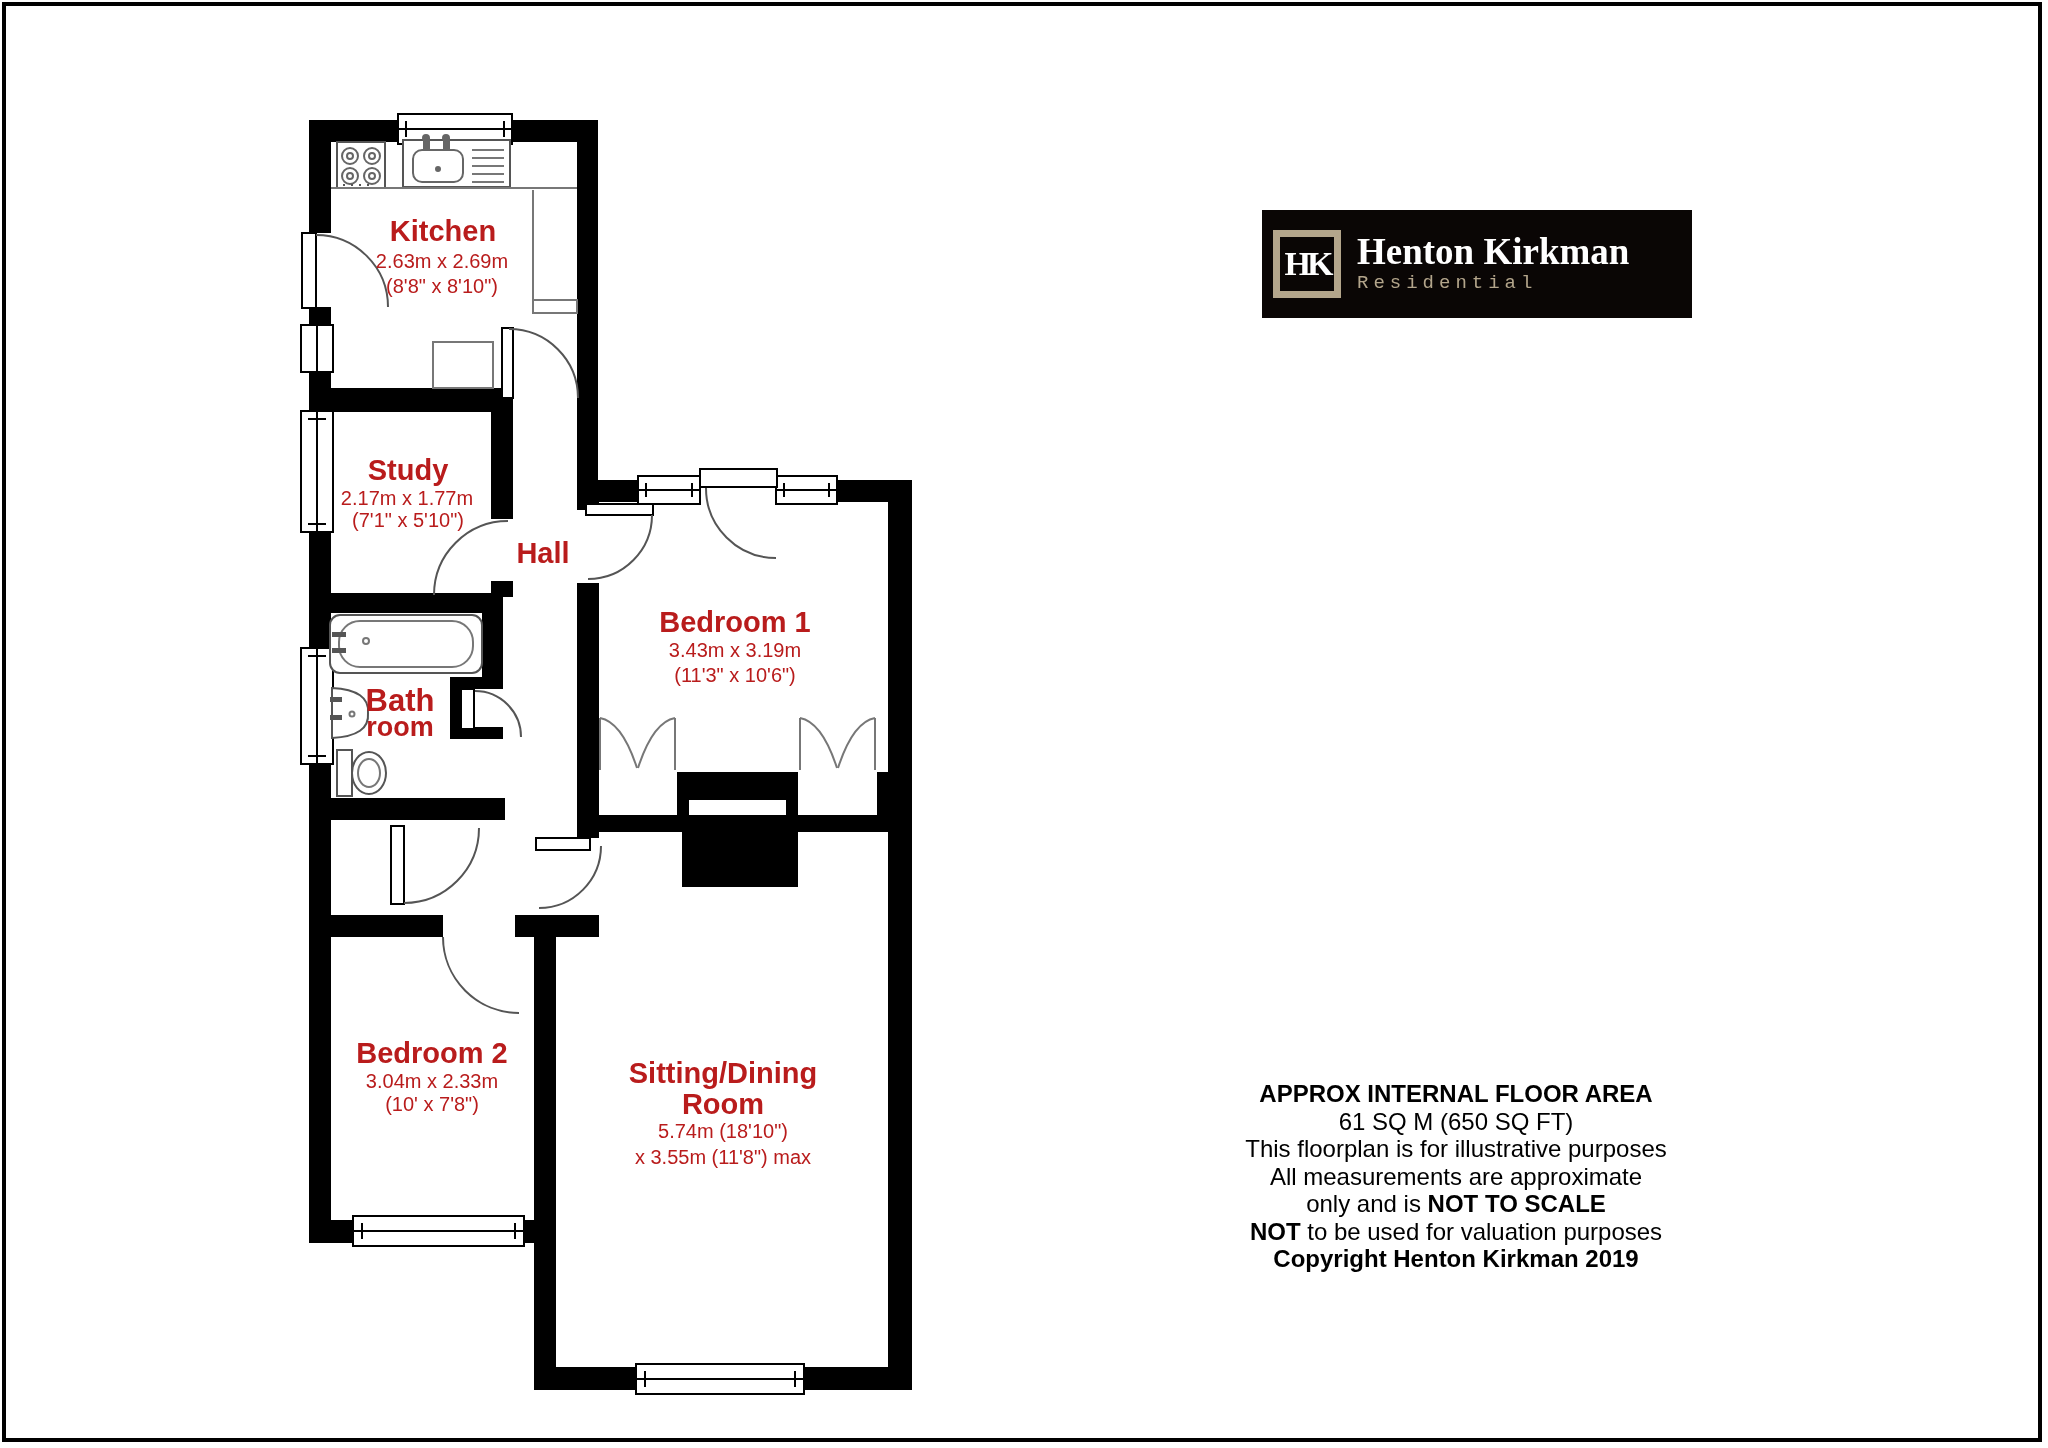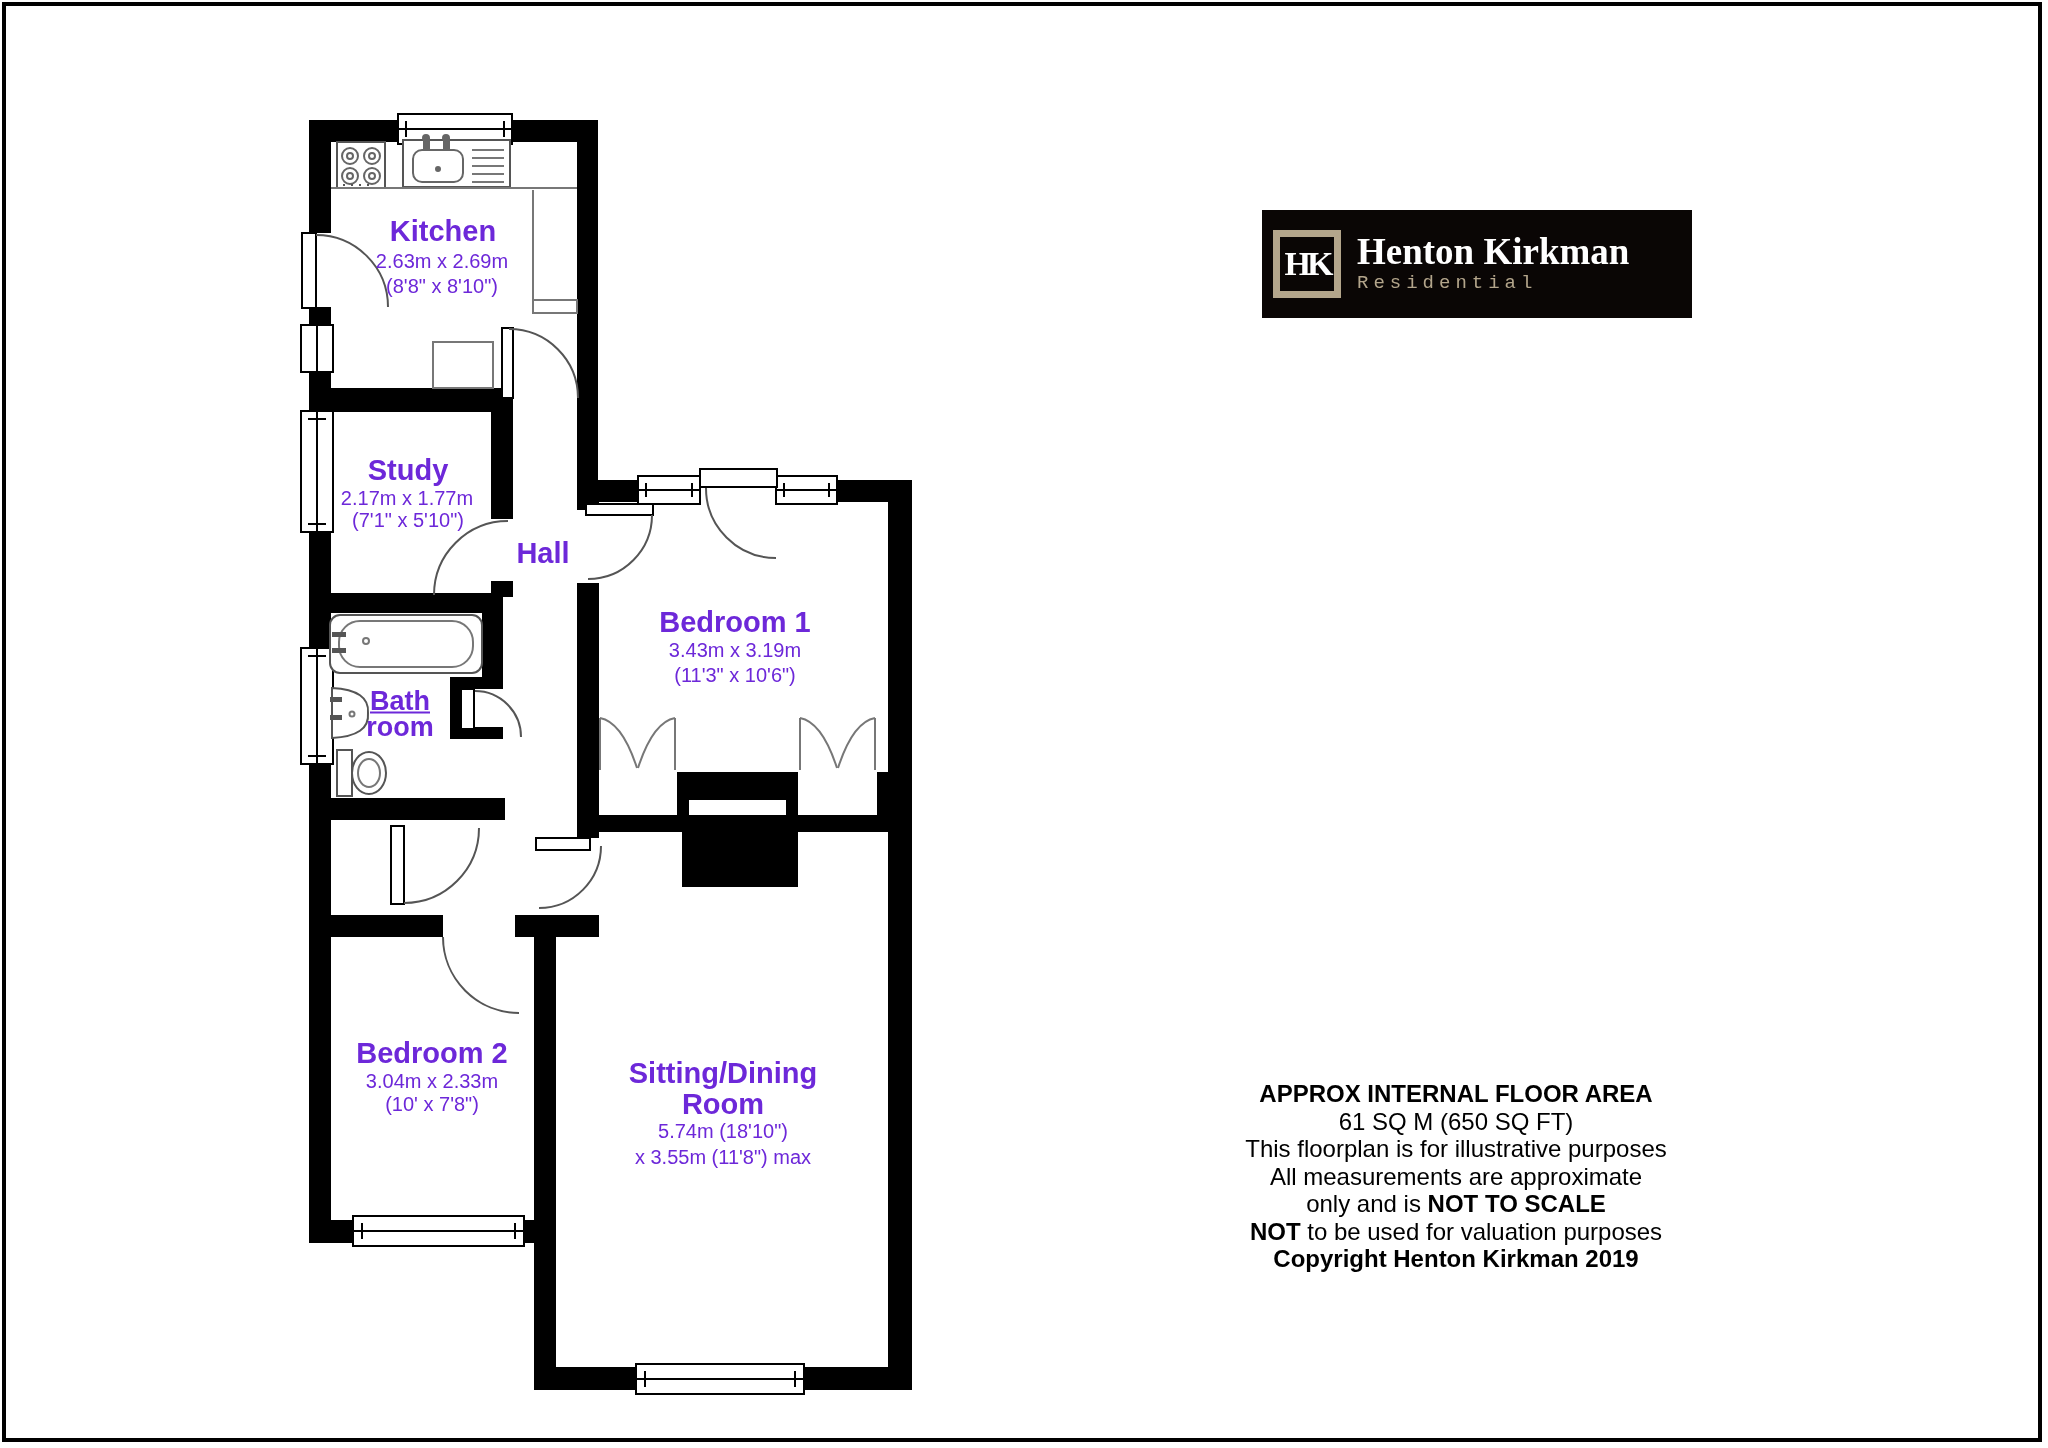--- a/index.html
+++ b/index.html
@@ -1,19 +1,19 @@
 <!DOCTYPE html>
 <html><head>
 <meta charset="utf-8">
 <style>
   html,body{margin:0;padding:0;background:#fff;}
   #page{position:relative;width:2048px;height:1448px;background:#fff;font-family:"Liberation Sans",sans-serif;overflow:hidden;}
   #page-border{position:absolute;left:2px;top:2px;width:2040px;height:1440px;border:4px solid #000;box-sizing:border-box;}
   #plan-svg{position:absolute;left:0;top:0;}
-  .lbl{position:absolute;transform:translate(-50%,-50%);white-space:nowrap;color:#6d28d9;text-align:right;}
+  .lbl{position:absolute;transform:translate(-50%,-50%);white-space:nowrap;color:#b91c1c;text-align:right;}
   .room-name{font-weight:bold;font-size:29px;letter-spacing:0px;}
   .room-dim{font-size:20px;}
   
   #logo{position:absolute;left:1262px;top:210px;width:430px;height:108px;background:#0a0605;display:flex;align-items:center;}
   #logo-emblem{width:58px;height:58px;margin-left:11px;border:5px solid #b3a58b;outline:3px solid #0a0605;background:#0a0605;display:flex;align-items:center;justify-content:center;box-shadow:0 0 0 2px #b3a58b inset;}
   #logo-emblem span{color:#fff;font-family:"Liberation Serif",serif;font-weight:bold;font-size:34px;letter-spacing:-4px;}
   #logo-textcol{margin-left:16px;}
   #logo-name{color:#fff;font-family:"Liberation Serif",serif;font-weight:bold;font-size:37px;line-height:36px;}
   #logo-tag{color:#b3a58b;font-family:Liberation Mono, monospace;font-size:19px;letter-spacing:5px;margin-top:2px;}
   
@@ -235,21 +235,21 @@
   <div class="lbl room-name" style="left:443px;top:231px;">Kitchen</div>
   <div class="lbl room-dim" style="left:442px;top:261px;">2.63m x 2.69m</div>
   <div class="lbl room-dim" style="left:442px;top:286px;">(8'8" x 8'10")</div>
 
   <div class="lbl room-name" style="left:408px;top:470px;">Study</div>
   <div class="lbl room-dim" style="left:407px;top:498px;">2.17m x 1.77m</div>
   <div class="lbl room-dim" style="left:408px;top:520px;">(7'1" x 5'10")</div>
 
   <div class="lbl room-name" style="left:543px;top:553px;">Hall</div>
 
-  <div class="lbl room-name" style="left:400px;top:701px;font-size:27px;text-decoration:underline;">Bath</div>
+  <div class="lbl room-name" style="left:400px;top:701px;font-size:31px;">Bath</div>
   <div class="lbl room-name" style="left:400px;top:727px;font-size:27px;">room</div>
 
   <div class="lbl room-name" style="left:735px;top:622px;">Bedroom 1</div>
   <div class="lbl room-dim" style="left:735px;top:650px;">3.43m x 3.19m</div>
   <div class="lbl room-dim" style="left:735px;top:675px;">(11'3" x 10'6")</div>
 
   <div class="lbl room-name" style="left:432px;top:1053px;">Bedroom 2</div>
   <div class="lbl room-dim" style="left:432px;top:1081px;">3.04m x 2.33m</div>
   <div class="lbl room-dim" style="left:432px;top:1104px;">(10' x 7'8")</div>
 

